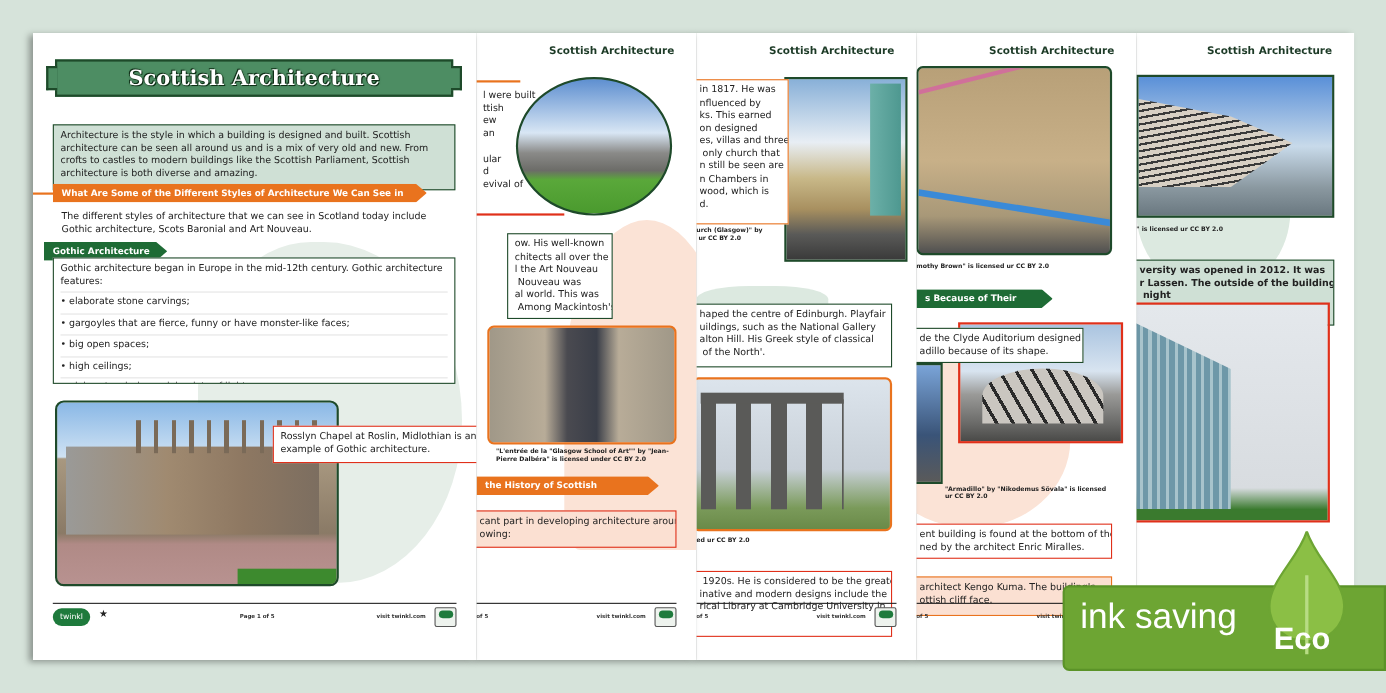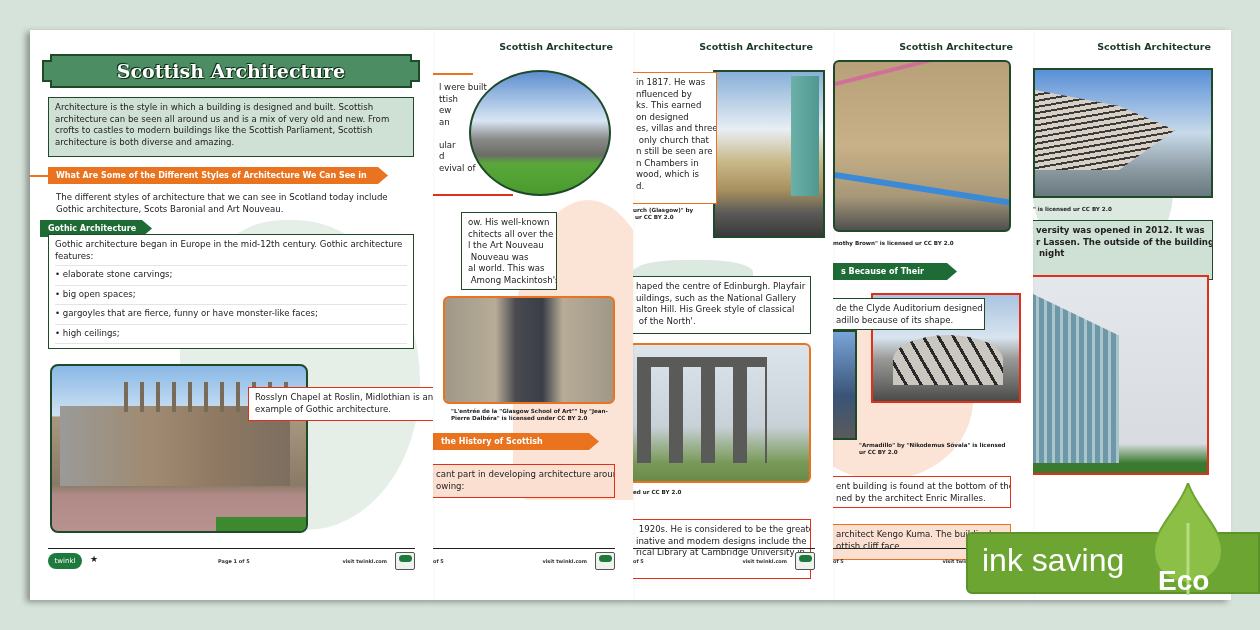--- a/index.html
+++ b/index.html
@@ -11,32 +11,32 @@
   .p3 { left: 633px; width: 200px; z-index: 3; }
   .p4 { left: 833px; width: 200px; z-index: 2; }
   .p5 { left: 1033px; width: 198px; z-index: 1; }
   .hdr { position: absolute; top: 11px; right: 20px; font-size: 9.5px; font-weight: bold; color: #1c3a26; }
   .blob { position: absolute; border-radius: 50%; }
   .box { position: absolute; font-size: 8.6px; line-height: 1.34; color: #222; padding: 4px 6px; background: #fff; overflow: hidden; }
   .gb { border: 1.5px solid #1e4a2a; }
   .rb { border: 1.5px solid #e0301a; }
   .ob { border: 1.5px solid #e9731e; }
   .peach { background: #fbe0d2; }
-  .mint { background: #cfe0d5; }
+  .mint { background: #cfe0d5; margin-top: 16px; }
   .photo { position: absolute; overflow: hidden; }
   .cap { position: absolute; font-size: 5.6px; font-weight: bold; color: #222; line-height: 1.25; }
   .footer { position: absolute; left: 18px; right: 18px; bottom: 30px; border-top: 1.5px solid #222; height: 22px; }
   .foot-txt { position: absolute; top: 9px; font-size: 5px; font-weight: bold; color: #333; }
   .twinkl { position: absolute; left: 0; top: 4px; width: 34px; height: 16px; background: #1e7a3c; border-radius: 8px; color: #fff; font-size: 7px; font-weight: normal; text-align: center; line-height: 16px; }
   .badge { position: absolute; right: 0; top: 3px; width: 20px; height: 18px; border: 1px solid #555; border-radius: 2px; background: #eef3ee; }
   .badge::before { content: ""; position: absolute; left: 3px; top: 2px; width: 13px; height: 7px; background: #1e7a3c; border-radius: 4px; }
   .star { position: absolute; left: 42px; top: 5px; font-size: 9px; color: #222; }
   .banner-o { position: absolute; height: 17px; background: #e9731e; color: #fff; font-size: 8px; font-weight: bold; line-height: 17px; padding-left: 8px; clip-path: polygon(0 0, calc(100% - 10px) 0, 100% 50%, calc(100% - 10px) 100%, 0 100%); }
   .banner-g { position: absolute; height: 17px; background: #1e6b35; color: #fff; font-size: 8px; font-weight: bold; line-height: 17px; padding-left: 8px; clip-path: polygon(0 0, calc(100% - 10px) 0, 100% 50%, calc(100% - 10px) 100%, 0 100%); }
-  .eco { position: absolute; left: 966px; top: 532px; width: 294px; height: 62px; background: #6da533; border: 2px solid #5b9328; border-radius: 6px 0 0 6px; z-index: 10; }
+  .eco { position: absolute; left: 966px; top: 532px; width: 294px; height: 78px; background: #6da533; border: 2px solid #5b9328; border-radius: 6px 0 0 6px; z-index: 10; }
   .eco-txt { position: absolute; left: 14px; top: 8px; font-size: 32px; color: #fff; font-family: "Liberation Sans", sans-serif; }
   .eco-leaf { position: absolute; left: 1150px; top: 483px; width: 76px; height: 112px; z-index: 11; }
   .eco-label { position: absolute; left: 1158px; top: 541px; font-size: 28px; font-weight: bold; color: #fff; z-index: 12; font-family: "Liberation Sans", sans-serif; margin-top: 24px; }
   ul.feat { list-style: none; }
   ul.feat li { padding: 3px 0 4px 0; border-bottom: 1px solid #e4e4e4; }
   ul.feat li:last-child { border-bottom: none; }
 </style>
 </head>
 <body>
 
@@ -52,22 +52,22 @@
 
   <div style="position:absolute;left:0;top:145px;width:20px;height:2px;background:#e9731e;"></div>
   <div class="banner-o" style="left:18px;top:137px;width:340px;">What Are Some of the Different Styles of Architecture We Can See in Scotland?</div>
   <div class="box" style="left:20px;top:158px;width:360px;height:30px;background:transparent;">The different styles of architecture that we can see in Scotland today include Gothic architecture, Scots Baronial and Art Nouveau.</div>
 
   <div class="banner-g" style="left:10px;top:190px;width:112px;">Gothic Architecture</div>
   <div class="box gb" style="left:18px;top:204px;width:366px;height:115px;">
     <div style="padding-bottom:3px;border-bottom:1px solid #e4e4e4;">Gothic architecture began in Europe in the mid-12th century. Gothic architecture features:</div>
     <ul class="feat">
       <li>• elaborate stone carvings;</li>
+      <li>• gargoyles that are fierce, funny or have monster-like faces;</li>
       <li>• big open spaces;</li>
-      <li>• gargoyles that are fierce, funny or have monster-like faces;</li>
       <li>• high ceilings;</li>
       <li>• elaborate windows giving lots of light.</li>
     </ul>
   </div>
 
   <div class="photo" style="left:20px;top:334px;width:258px;height:169px;border:2px solid #1e4a2a;border-radius:8px;background:linear-gradient(180deg,#8ab8e6 0%,#cfe2f3 30%,#a89880 31%,#8a7a66 72%,#b08a86 78%,#b89290 100%);">
     <div style="position:absolute;left:8px;top:40px;width:230px;height:80px;background:linear-gradient(90deg,#9a9a98,#a08a70 40%,#8e7862 70%,#7c6e60);"></div>
     <div style="position:absolute;left:60px;top:16px;width:180px;height:30px;background:repeating-linear-gradient(90deg,transparent 0 12px,#7a6a58 12px 16px);"></div>
     <div style="position:absolute;right:0;bottom:0;width:90px;height:14px;background:#3d8a2e;"></div>
   </div>

